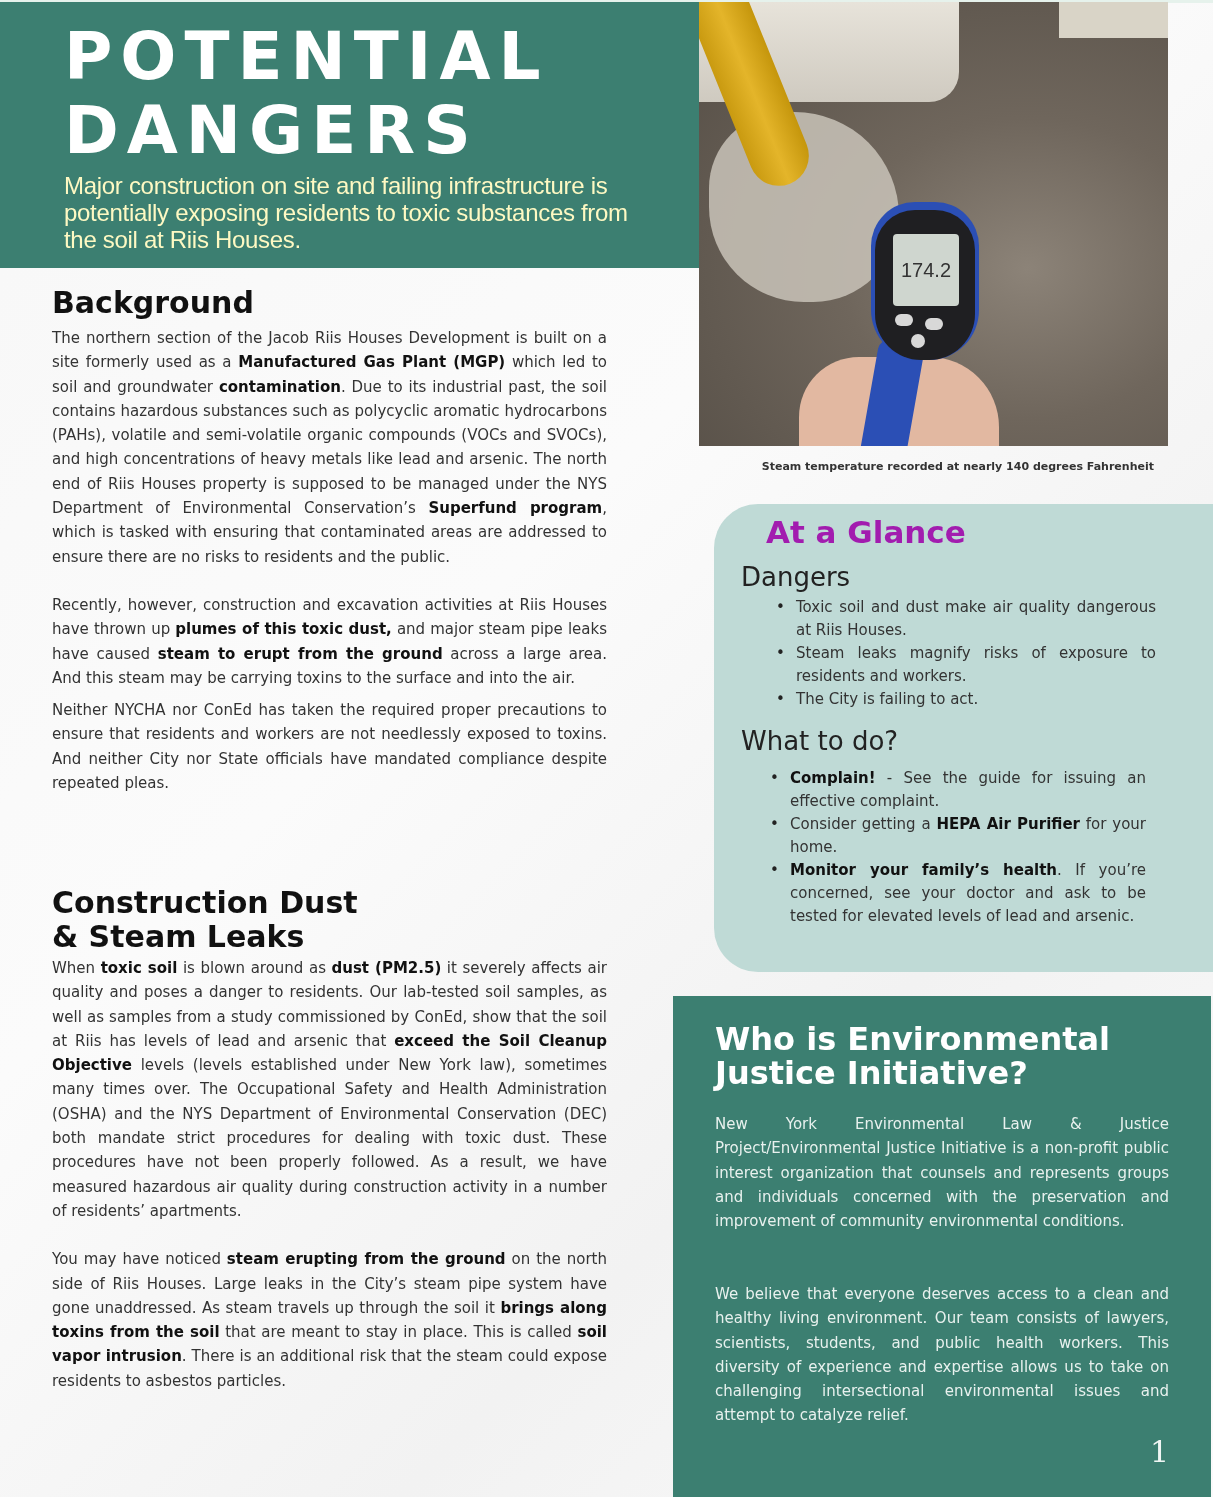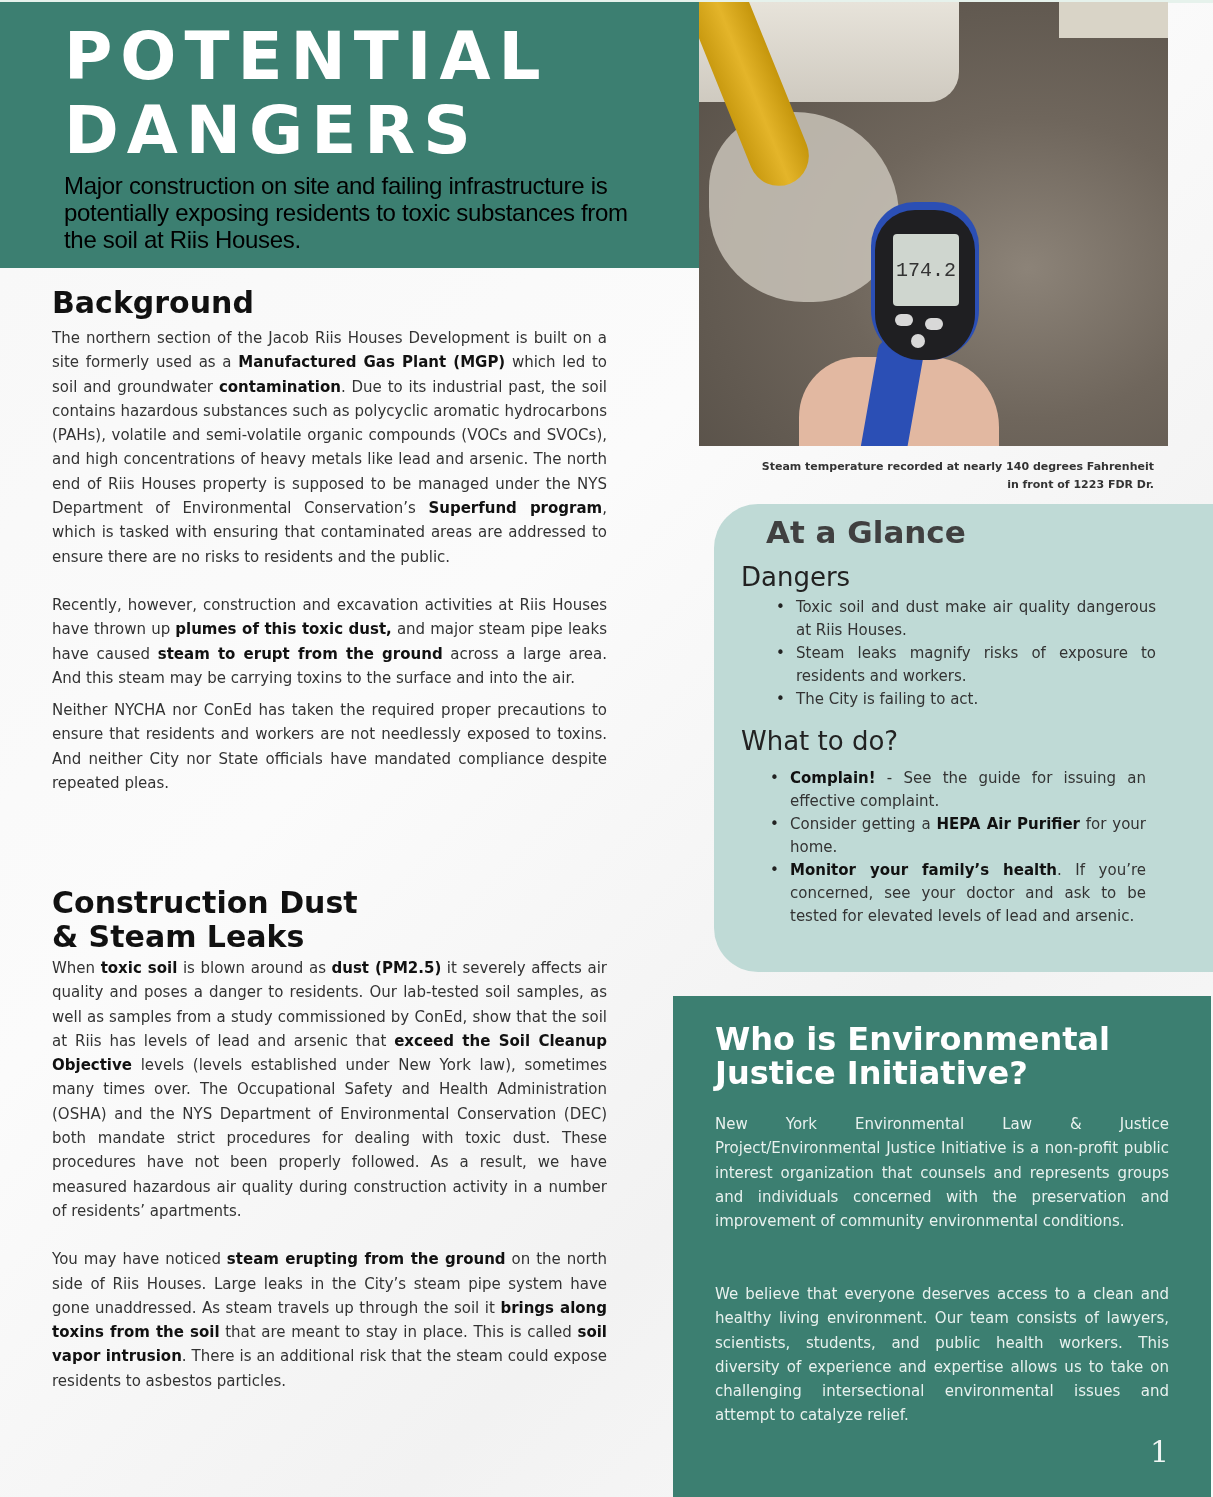--- a/index.html
+++ b/index.html
@@ -16,21 +16,21 @@
     background: #3c7f71;
   }
   .header .title {
     position: absolute; left: 64px; top: 18px;
     font-family: "DejaVu Sans", sans-serif; font-weight: bold;
     font-size: 66px; line-height: 74px; letter-spacing: 8px; color: #ffffff;
   }
   .header .subtitle {
     position: absolute; left: 64px; top: 170px; width: 600px;
     font-family: "Liberation Sans", sans-serif;
-    font-size: 24px; line-height: 27px; color: #000000; letter-spacing: -0.3px;
+    font-size: 24px; line-height: 27px; color: #fef9c3; letter-spacing: -0.3px;
   }
   .photo {
     position: absolute; left: 699px; top: 2px; width: 469px; height: 444px;
     overflow: hidden;
     background: radial-gradient(ellipse at 70% 60%, #8c8378 0%, #6f665c 40%, #544d45 100%);
   }
   .photo .curb {
     position: absolute; left: 0; top: 0; width: 260px; height: 100px;
     background: linear-gradient(180deg, #e7e3da, #cfcac0); border-bottom-right-radius: 30px;
   }
@@ -48,21 +48,21 @@
     transform: rotate(-22deg); border-radius: 0 0 30px 30px;
   }
   .photo .gun-body {
     position: absolute; left: 176px; top: 208px; width: 100px; height: 150px;
     background: #1f1f22; border-radius: 40px 40px 46px 46px;
     box-shadow: 0 -4px 0 4px #2b4fb5;
   }
   .photo .gun-screen {
     position: absolute; left: 194px; top: 232px; width: 66px; height: 72px;
     background: #cfd6cf; border-radius: 4px;
-    font-family: Liberation Mono, monospace; font-size: 20px; color: #333;
+    font-family: Liberation Sans, sans-serif; font-size: 20px; color: #333;
     display: flex; align-items: center; justify-content: center;
   }
   .photo .gun-handle {
     position: absolute; left: 170px; top: 340px; width: 46px; height: 120px;
     background: #2b4fb5; transform: rotate(10deg); border-radius: 10px;
   }
   .photo .hand {
     position: absolute; left: 100px; top: 355px; width: 200px; height: 120px;
     background: #e2b8a1; border-radius: 60px 70px 0 0;
   }
@@ -71,21 +71,21 @@
     position: absolute; left: 700px; top: 458px; width: 454px;
     text-align: right; font-family: "DejaVu Sans", sans-serif; font-weight: bold;
     font-size: 11px; line-height: 18px; color: #333;
   }
   .glance {
     position: absolute; left: 714px; top: 504px; width: 499px; height: 468px;
     background: #bfdad6; border-radius: 44px 0 0 44px;
   }
   .glance h2 {
     position: absolute; left: 52px; top: 10px;
-    font-weight: bold; font-size: 31px; color: #404040; font-family: "DejaVu Sans", sans-serif;
+    font-weight: bold; font-size: 31px; color: #a21caf; font-family: "DejaVu Sans", sans-serif;
   }
   .glance h3 {
     position: absolute; left: 27px; font-weight: normal; font-size: 26px; color: #222;
     font-family: "DejaVu Sans", sans-serif;
   }
   .glance ul {
     position: absolute; left: 58px; width: 384px; list-style: none;
     font-family: "DejaVu Sans", sans-serif; font-size: 15px; line-height: 23px; color: #333;
     text-align: justify;
   }
@@ -144,21 +144,20 @@
   <div class="hand"></div>
   <div class="gun-handle"></div>
   <div class="gun-body"></div>
   <div class="gun-screen">174.2</div>
   <div class="btn" style="left:196px;top:312px;"></div>
   <div class="btn" style="left:226px;top:316px;"></div>
   <div class="btn" style="left:212px;top:332px;width:14px;height:14px;border-radius:7px;"></div>
 </div>
 <div class="caption">
   <div>Steam temperature recorded at nearly 140 degrees Fahrenheit</div>
-  <div>in front of 1223 FDR Dr.</div>
 </div>
 
 <div class="left-col" style="top:286px;">
   <h2>Background</h2>
   <p style="margin-top:6px;"><span>The northern section of the Jacob Riis Houses Development is built on a site formerly used as a </span><b>Manufactured Gas Plant (MGP)</b><span> which led to soil and groundwater </span><b>contamination</b><span>. Due to its industrial past, the soil contains hazardous substances such as polycyclic aromatic hydrocarbons (PAHs), volatile and semi-volatile organic compounds (VOCs and SVOCs), and high concentrations of heavy metals like lead and arsenic.  The north end of Riis Houses property is supposed to be managed under the NYS Department of Environmental Conservation’s </span><b>Superfund program</b><span>, which is tasked with ensuring that contaminated areas are addressed to ensure there are no risks to residents and the public.</span></p>
   <p style="margin-top:24px;"><span>Recently, however, construction and excavation activities at Riis Houses have thrown up </span><b>plumes of this toxic dust,</b><span> and major steam pipe leaks have caused </span><b>steam to erupt from the ground</b><span> across a large area.  And this steam may be carrying toxins to the surface and into the air.</span></p>
   <p style="margin-top:8px;">Neither NYCHA nor ConEd has taken the required proper precautions to ensure that residents and workers are not needlessly exposed to toxins.  And neither City nor State officials have mandated compliance despite repeated pleas.</p>
 </div>
 
 <div class="left-col" style="top:886px;">

